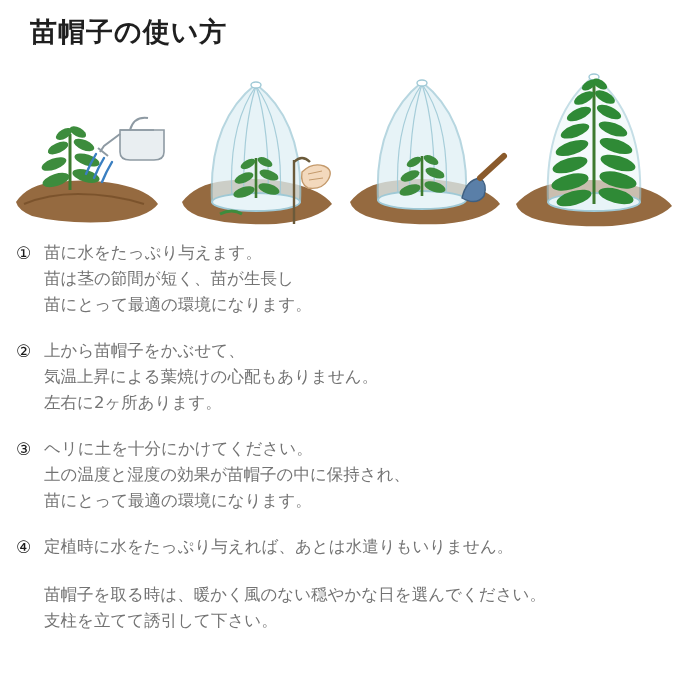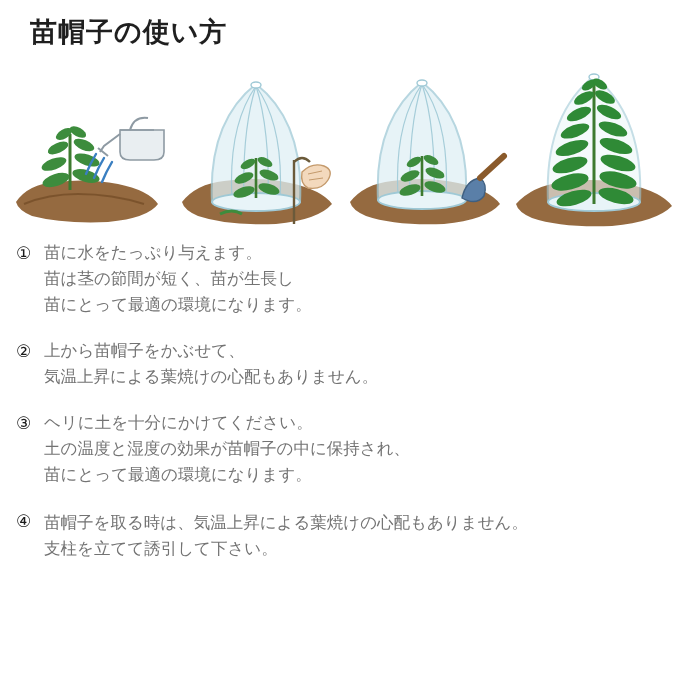--- a/index.html
+++ b/index.html
@@ -249,37 +249,39 @@
         <div class="line">苗は茎の節間が短く、苗が生長し</div>
         <div class="line">苗にとって最適の環境になります。</div>
       </div>
     </div>
 
     <div class="step">
       <div class="step-num">②</div>
       <div class="step-lines">
         <div class="line">上から苗帽子をかぶせて、</div>
         <div class="line">気温上昇による葉焼けの心配もありません。</div>
+        <div class="line">左右に2ヶ所あります。</div>
       </div>
     </div>
 
     <div class="step">
       <div class="step-num">③</div>
       <div class="step-lines">
         <div class="line">ヘリに土を十分にかけてください。</div>
         <div class="line">土の温度と湿度の効果が苗帽子の中に保持され、</div>
         <div class="line">苗にとって最適の環境になります。</div>
       </div>
     </div>
 
     <div class="step">
       <div class="step-num">④</div>
       <div class="step-lines">
+        <div class="line">定植時に水をたっぷり与えれば、あとは水遣りもいりません。</div>
       </div>
     </div>
 
     <div class="closing">
-      <div class="line">苗帽子を取る時は、気温上昇による葉焼けの心配もありません。</div>
+      <div class="line">苗帽子を取る時は、暖かく風のない穏やかな日を選んでください。</div>
       <div class="line">支柱を立てて誘引して下さい。</div>
     </div>
 
   </div>
 </div>
 
 </body></html>

